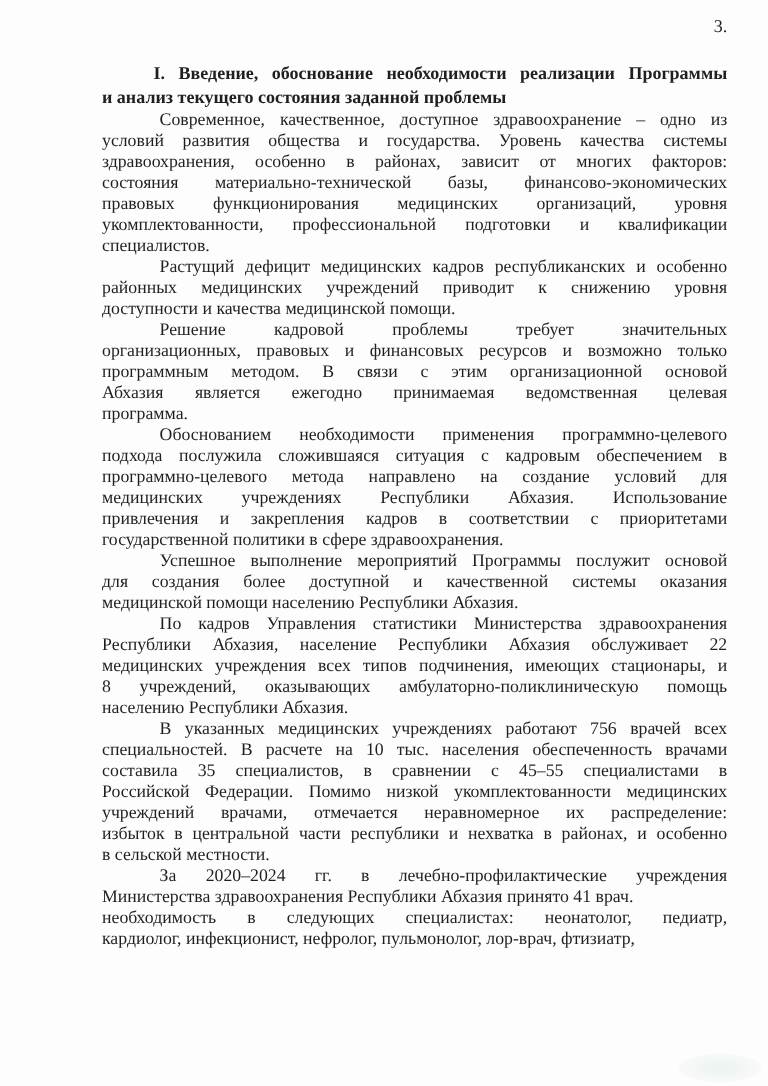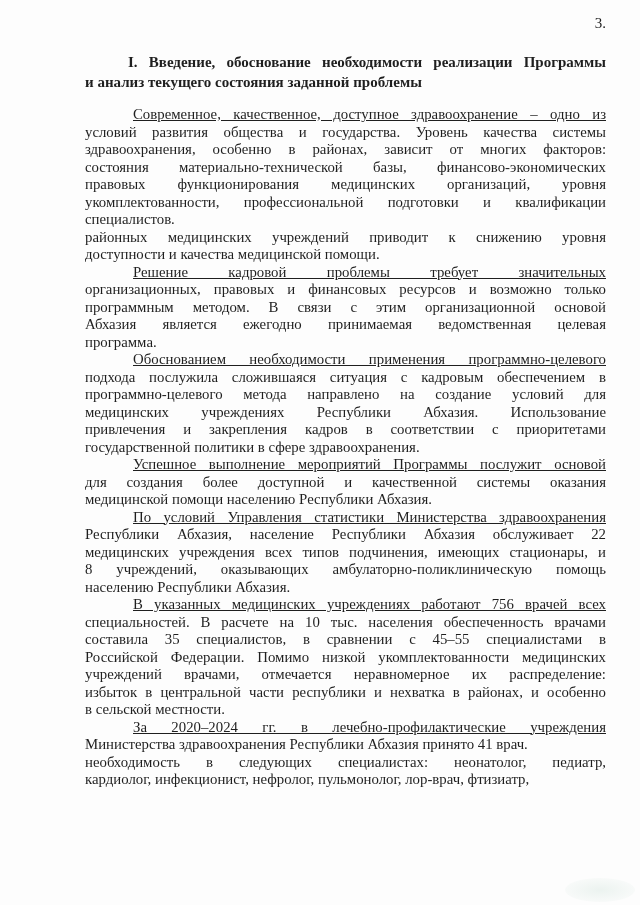--- a/index.html
+++ b/index.html
@@ -24,36 +24,34 @@
     line-height: 18px;
   }
   .content {
     position: absolute;
     left: 85px;
     top: 52px;
     width: 521px;
   }
   .heading {
     font-weight: bold;
-    margin-bottom: 14px;
   }
   .heading .line {
     line-height: 20px;
     font-size: 15px;
   }
   .heading .line.first {
     text-indent: 43px;
   }
   .body-text .line {
     font-size: 14.8px;
     line-height: 17.5px;
   }
   .body-text .line.first {
     text-indent: 48px;
-    text-decoration: underline;
   }
   .line {
     white-space: normal;
     text-align: justify;
     text-align-last: justify;
   }
   .line.last {
     text-align-last: left;
   }
   .paragraph {
@@ -85,20 +83,21 @@
         <div class="paragraph">
           <div class="line first">Современное, качественное, доступное здравоохранение – одно из</div>
           <div class="line">условий развития общества и государства. Уровень качества системы</div>
           <div class="line">здравоохранения, особенно в районах, зависит от многих факторов:</div>
           <div class="line">состояния материально-технической базы, финансово-экономических</div>
           <div class="line">правовых функционирования медицинских организаций, уровня</div>
           <div class="line">укомплектованности, профессиональной подготовки и квалификации</div>
           <div class="line last">специалистов.</div>
         </div>
         <div class="paragraph">
+          <div class="line first">Растущий дефицит медицинских кадров республиканских и особенно</div>
           <div class="line">районных медицинских учреждений приводит к снижению уровня</div>
           <div class="line last">доступности и качества медицинской помощи.</div>
         </div>
         <div class="paragraph">
           <div class="line first">Решение кадровой проблемы требует значительных</div>
           <div class="line">организационных, правовых и финансовых ресурсов и возможно только</div>
           <div class="line">программным методом. В связи с этим организационной основой</div>
           <div class="line">Абхазия является ежегодно принимаемая ведомственная целевая</div>
           <div class="line last">программа.</div>
         </div>
@@ -109,21 +108,21 @@
           <div class="line">медицинских учреждениях Республики Абхазия. Использование</div>
           <div class="line">привлечения и закрепления кадров в соответствии с приоритетами</div>
           <div class="line last">государственной политики в сфере здравоохранения.</div>
         </div>
         <div class="paragraph">
           <div class="line first">Успешное выполнение мероприятий Программы послужит основой</div>
           <div class="line">для создания более доступной и качественной системы оказания</div>
           <div class="line last">медицинской помощи населению Республики Абхазия.</div>
         </div>
         <div class="paragraph">
-          <div class="line first">По условий Управления статистики Министерства здравоохранения</div>
+          <div class="line first">По кадров Управления статистики Министерства здравоохранения</div>
           <div class="line">Республики Абхазия, население Республики Абхазия обслуживает 22</div>
           <div class="line">медицинских учреждения всех типов подчинения, имеющих стационары, и</div>
           <div class="line">8 учреждений, оказывающих амбулаторно-поликлиническую помощь</div>
           <div class="line last">населению Республики Абхазия.</div>
         </div>
         <div class="paragraph">
           <div class="line first">В указанных медицинских учреждениях работают 756 врачей всех</div>
           <div class="line">специальностей. В расчете на 10 тыс. населения обеспеченность врачами</div>
           <div class="line">составила 35 специалистов, в сравнении с 45–55 специалистами в</div>
           <div class="line">Российской Федерации. Помимо низкой укомплектованности медицинских</div>

